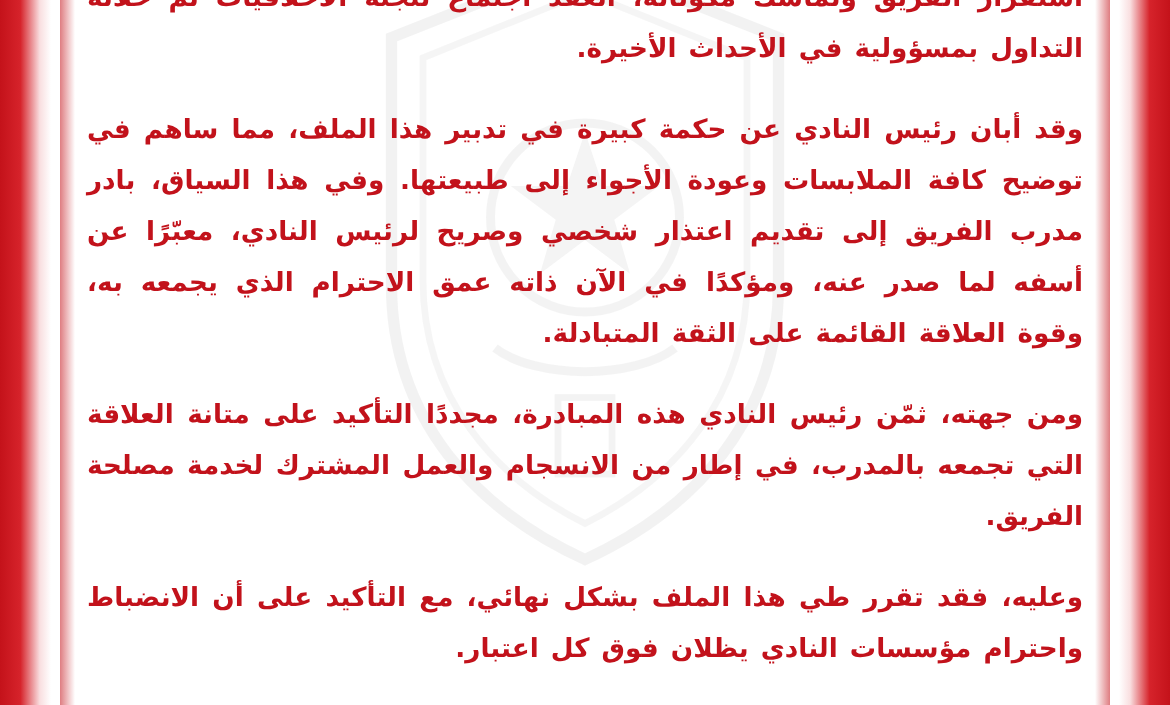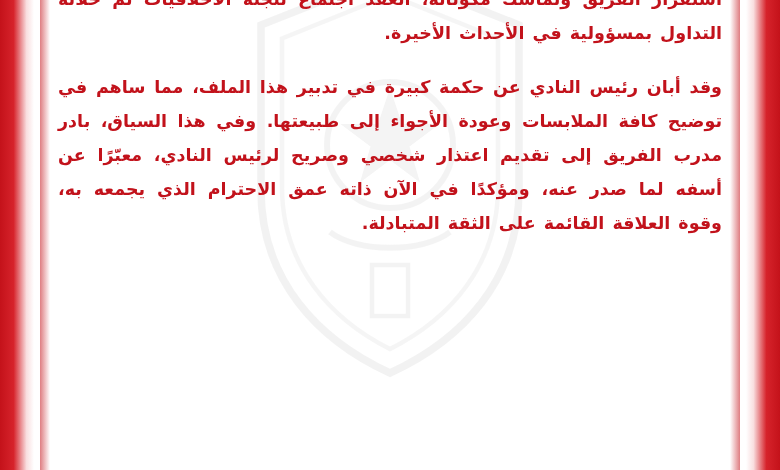--- a/index.html
+++ b/index.html
@@ -119,16 +119,18 @@
   <div class="band band-right"></div>
   <div class="band-inner-right"></div>
   <div class="band band-left"></div>
   <div class="band-inner-left"></div>
 
   <div class="content">
     <p class="para clipped-top">استقرار الفريق وتماسك مكوناته، انعقد اجتماع للجنة الأخلاقيات تم خلاله التداول بمسؤولية في الأحداث الأخيرة.</p>
     <div class="spacer-md"></div>
     <p class="para">وقد أبان رئيس النادي عن حكمة كبيرة في تدبير هذا الملف، مما ساهم في توضيح كافة الملابسات وعودة الأجواء إلى طبيعتها. وفي هذا السياق، بادر مدرب الفريق إلى تقديم اعتذار شخصي وصريح لرئيس النادي، معبّرًا عن أسفه لما صدر عنه، ومؤكدًا في الآن ذاته عمق الاحترام الذي يجمعه به، وقوة العلاقة القائمة على الثقة المتبادلة.</p>
     <div class="spacer-md"></div>
+    <p class="para">ومن جهته، ثمّن رئيس النادي هذه المبادرة، مجددًا التأكيد على متانة العلاقة التي تجمعه بالمدرب، في إطار من الانسجام والعمل المشترك لخدمة مصلحة الفريق.</p>
     <div class="spacer-md"></div>
+    <p class="para clipped-bottom">وعليه، فقد تقرر طي هذا الملف بشكل نهائي، مع التأكيد على أن الانضباط واحترام مؤسسات النادي يظلان فوق كل اعتبار.</p>
   </div>
 
 </div>
 
 </body></html>

